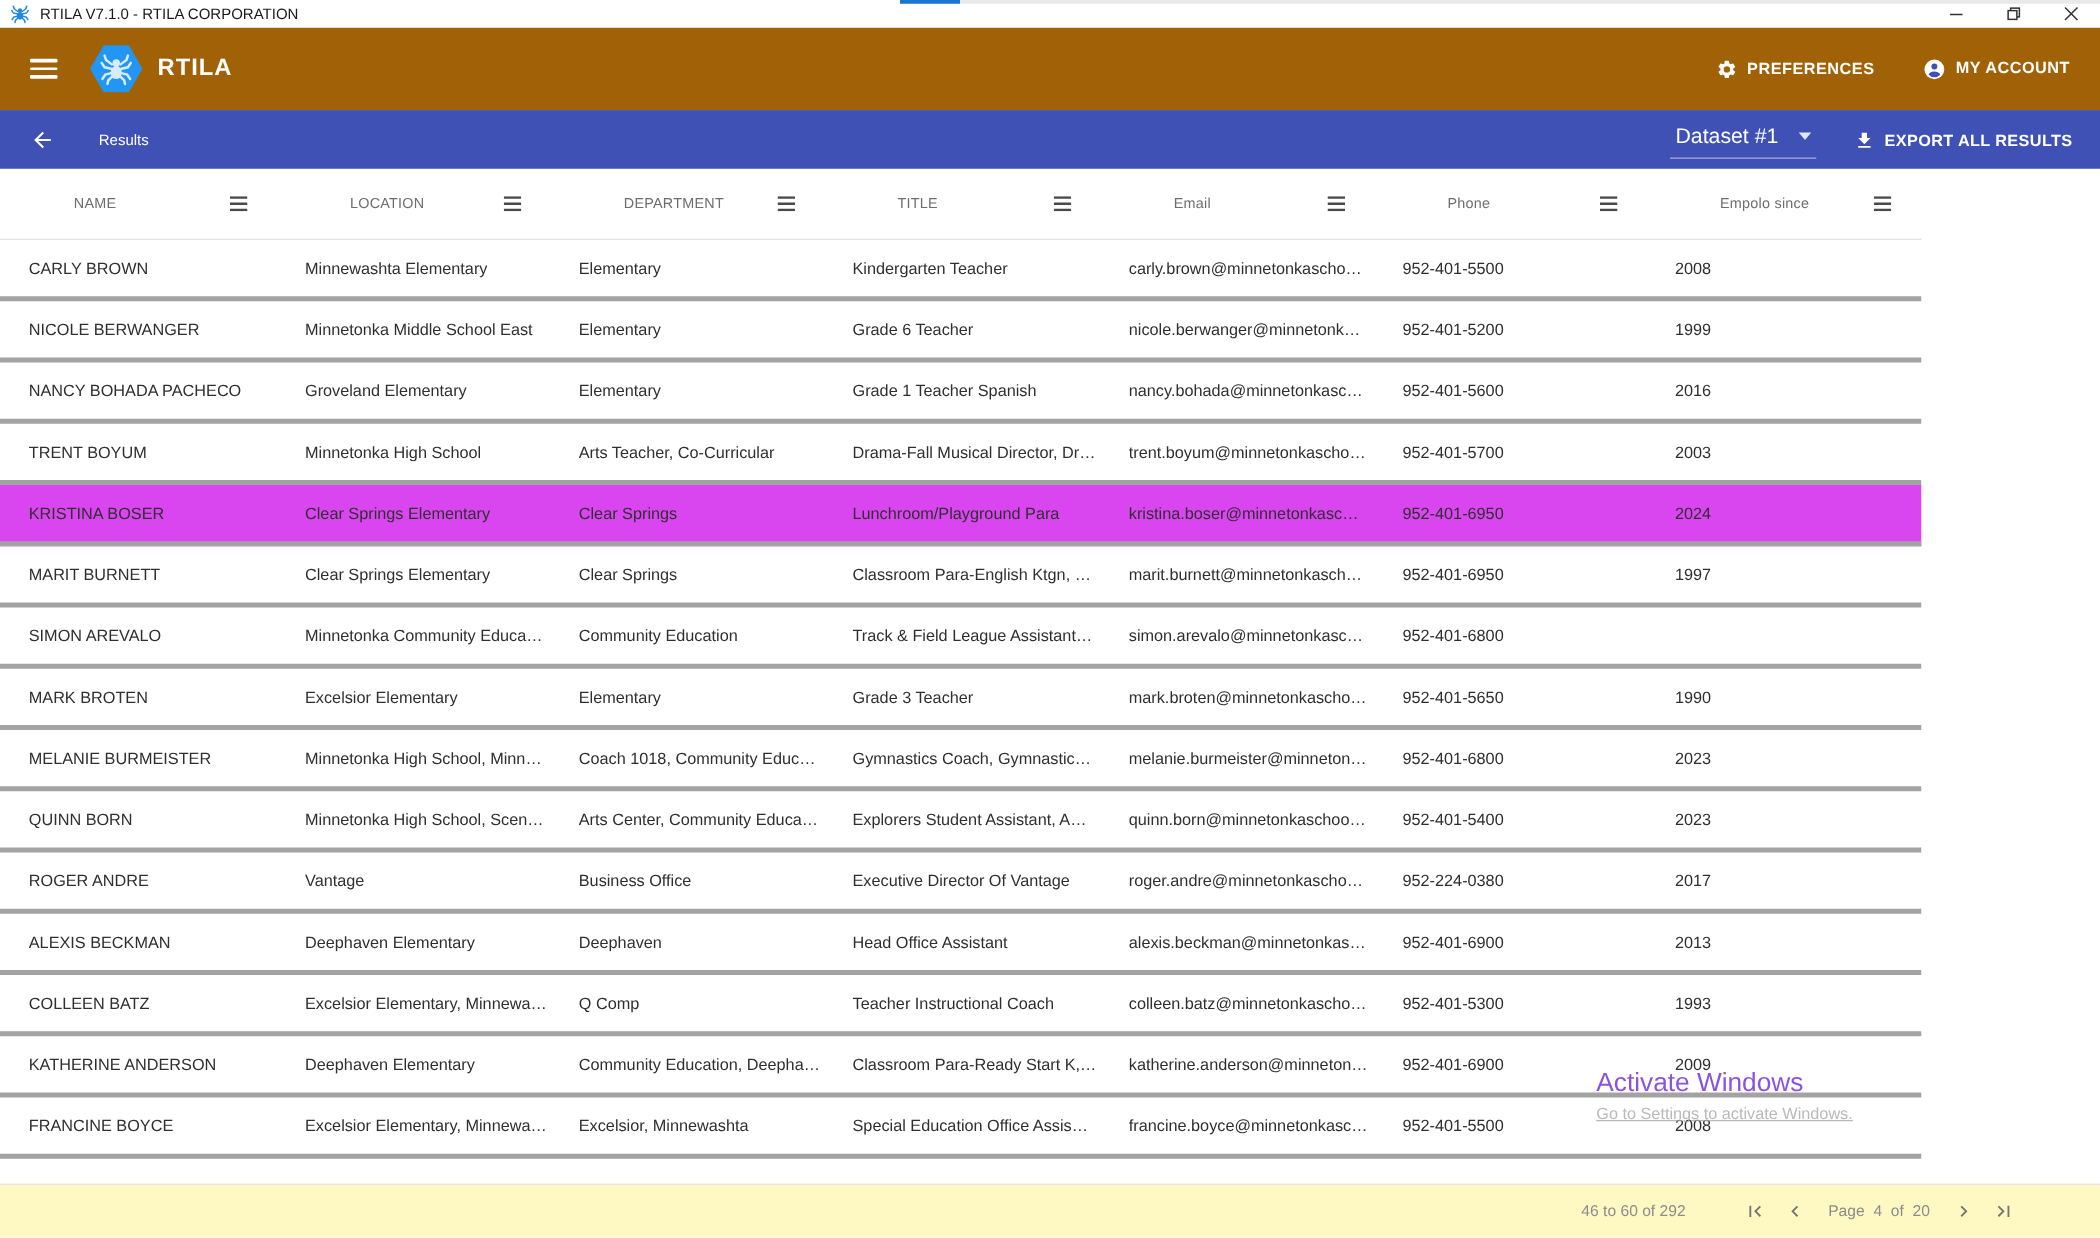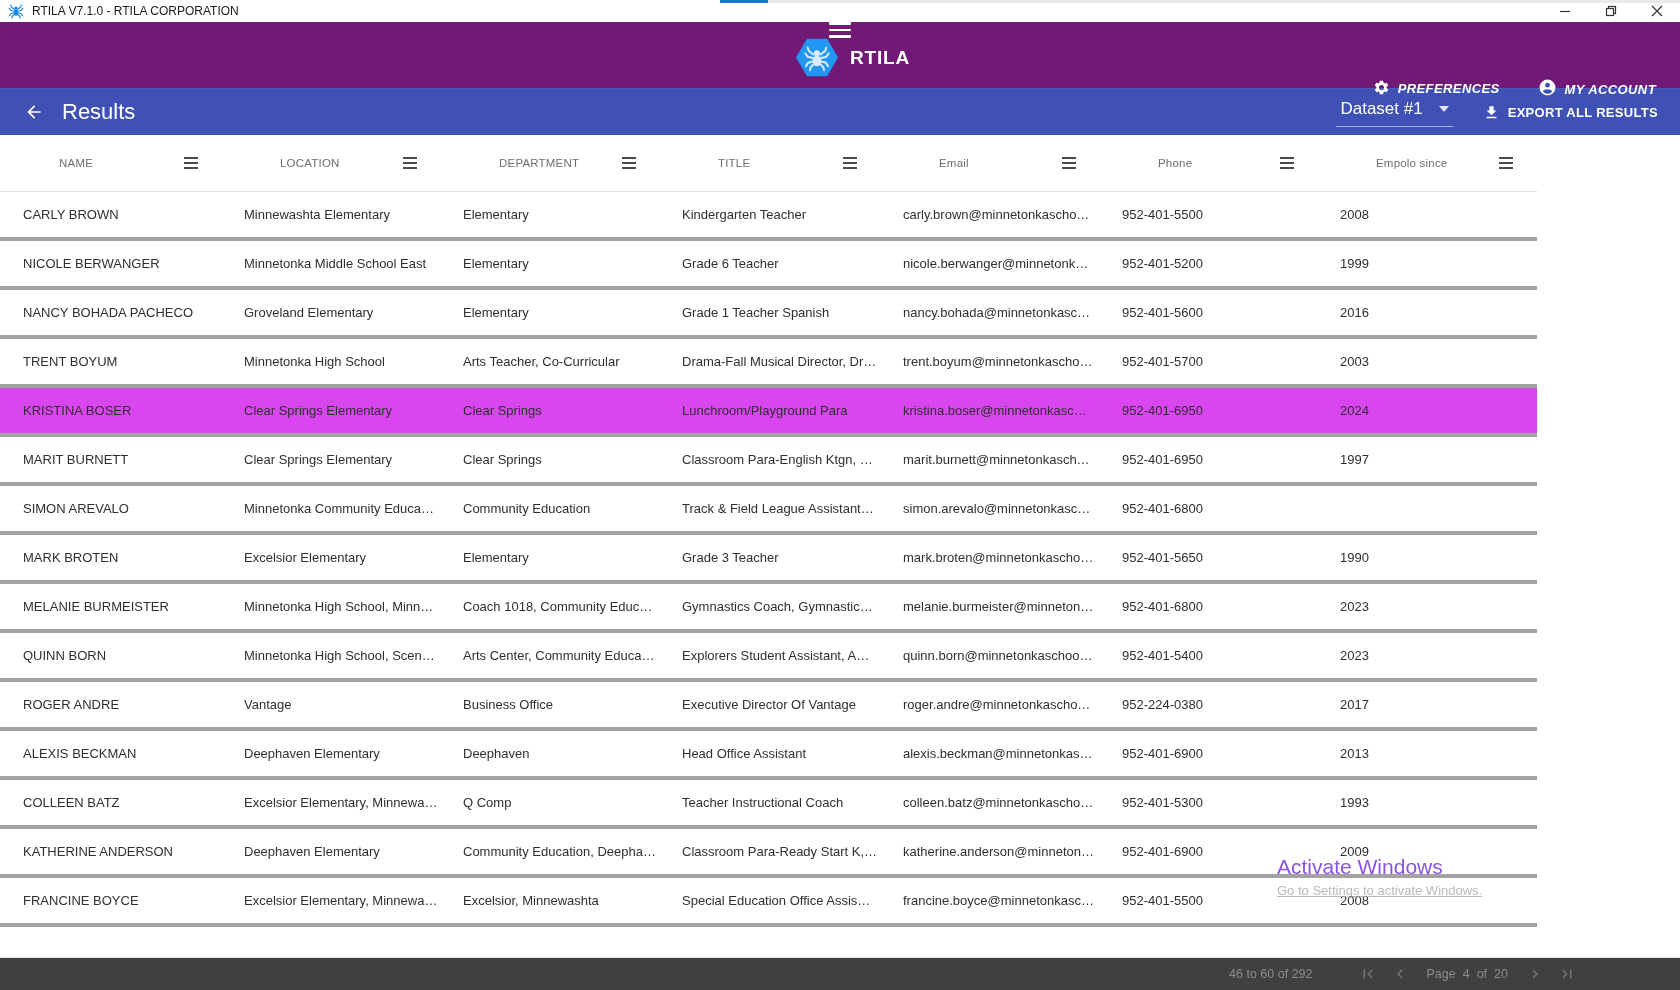--- a/index.html
+++ b/index.html
@@ -9,52 +9,52 @@
   
   .titlebar { height: 22px; background: #ffffff; display: flex; align-items: center; position: relative; z-index: 10; }
   .titlebar .app-ico { width: 16px; height: 16px; margin-left: 8px; flex: 0 0 auto; }
   .titlebar .ttl { font-size: 12px; color: #1a1a1a; margin-left: 8px; white-space: nowrap; }
   .load-track { position: absolute; top: 0; left: 720px; right: 0; height: 3px; background: #e9e9e9; }
   .load-chunk { position: absolute; top: 0; left: 720px; width: 48px; height: 3px; background: #1976d2; }
   .win-controls { position: absolute; right: 0; top: 0; height: 22px; display: flex; }
   .win-btn { width: 46px; height: 22px; display: flex; align-items: center; justify-content: center; cursor: default; }
 
   
-  .appbar { height: 66px; background: #701a75; display: flex; align-items: center; padding: 0 24px; color: #fff; flex-direction: column; }
+  .appbar { height: 66px; background: #a16207; display: flex; align-items: center; padding: 0 24px; color: #fff; }
   .hamburger { width: 22px; display: flex; flex-direction: column; gap: 4px; cursor: pointer; }
   .hamburger span { display: block; height: 2.5px; background: #fff; border-radius: 1px; }
   .brand { display: flex; align-items: center; margin-left: 26px; }
   .hex { width: 42px; height: 40px; background: #2196f3; clip-path: polygon(26% 3%, 74% 3%, 100% 50%, 74% 97%, 26% 97%, 0 50%); display: flex; align-items: center; justify-content: center; }
   .brand-name { font-size: 19px; font-weight: bold; letter-spacing: 0.8px; margin-left: 12px; }
   .appbar-right { margin-left: auto; display: flex; align-items: center; gap: 38px; }
-  .appbar-btn { display: flex; align-items: flex-end; gap: 8px; font-size: 13px; font-weight: bold; letter-spacing: 0.4px; cursor: pointer; font-style: italic; }
+  .appbar-btn { display: flex; align-items: flex-start; gap: 8px; font-size: 13px; font-weight: bold; letter-spacing: 0.4px; cursor: pointer; }
 
   
   .resultsbar { height: 47px; background: #3f51b5; display: flex; align-items: center; padding: 0 22px; color: #fff; border-top: 1px solid rgba(255,255,255,0.06); }
   .back-btn { width: 24px; height: 24px; display: flex; align-items: center; justify-content: center; cursor: pointer; }
-  .page-title { font-size: 22px; margin-left: 16px; }
+  .page-title { font-size: 12px; margin-left: 33px; }
   .resultsbar-right { margin-left: auto; display: flex; align-items: center; }
   .dataset-select { display: flex; align-items: center; gap: 16px; padding: 2px 4px 7px 4px; border-bottom: 1px solid rgba(255,255,255,0.55); cursor: pointer; }
   .dataset-label { font-size: 17px; }
   .caret-down { width: 0; height: 0; border-left: 5px solid transparent; border-right: 5px solid transparent; border-top: 6px solid rgba(255,255,255,0.85); }
   .export-btn { display: flex; align-items: center; gap: 8px; margin-left: 30px; font-size: 13px; font-weight: bold; letter-spacing: 0.3px; cursor: pointer; }
 
   
   .table { width: 1537px; }
   .thead, .trow { display: grid; grid-template-columns: 221px 219px 219px 221px 219px 218px auto; padding-left: 23px; align-items: center; }
   .thead { height: 57px; border-bottom: 1px solid #e0e0e0; }
   .th { display: flex; align-items: center; justify-content: space-between; padding-right: 46px; color: #6e6e6e; font-size: 11.5px; letter-spacing: 0.2px; white-space: nowrap; cursor: pointer; margin-left: 36px; }
   .th:last-child { padding-right: 24px; }
   .filter-ico { flex: 0 0 auto; margin-left: 8px; }
   .trow { height: 49px; border-bottom: 4px solid #a3a3a3; font-size: 13px; color: #2f2f2f; cursor: pointer; }
   .trow.highlighted { background: #d946ef; }
   .tcell { white-space: nowrap; overflow: hidden; padding-right: 18px; }
 
   
-  .footerbar { position: absolute; left: 0; right: 0; bottom: 0; height: 33px; background: #404040; border-top: 1px solid #e4e4e4; display: flex; align-items: center; justify-content: flex-end; padding-right: 100px; color: #8c8c8c; font-size: 12.5px; z-index: 5; }
+  .footerbar { position: absolute; left: 0; right: 0; bottom: 0; height: 43px; background: #fef9c3; border-top: 1px solid #e4e4e4; display: flex; align-items: center; justify-content: flex-end; padding-right: 64px; color: #8c8c8c; font-size: 12.5px; z-index: 5; }
   .range-label { margin-right: 42px; }
   .pg-btn { width: 26px; height: 26px; display: flex; align-items: center; justify-content: center; cursor: pointer; }
   .pg-group { display: flex; align-items: center; gap: 6px; }
   .page-words { display: flex; align-items: center; gap: 7px; margin: 0 8px; }
 
   
   .watermark { position: absolute; left: 1277px; top: 855px; pointer-events: none; z-index: 8; }
   .wm1 { font-size: 21px; color: #6d28d9; opacity: 0.8; }
   .wm2 { font-size: 13px; color: #a8a8a8; opacity: 0.8; margin-top: 4px; text-decoration: underline; }
 </style>

